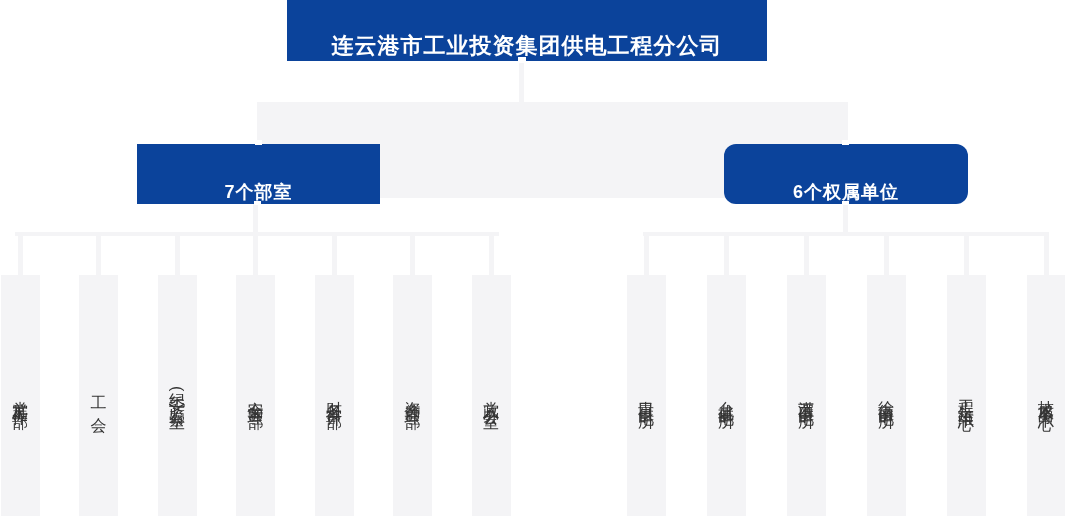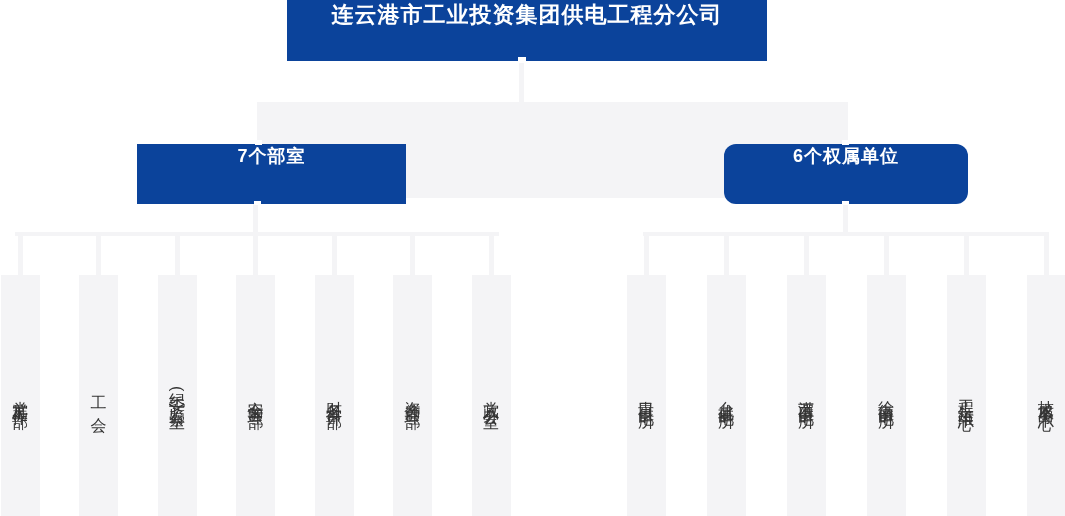--- a/index.html
+++ b/index.html
@@ -12,33 +12,33 @@
     height: 516px;
     background: var(--bg, #ffffff);
     overflow: hidden;
   }
 
   .node {
     position: absolute;
     background: var(--blue, #0b439b);
     color: var(--node-text, #ffffff);
     display: flex;
-    align-items: flex-start;
+    align-items: flex-end;
     justify-content: center;
     font-weight: bold;
     text-align: center;
   }
 
   .root-node {
     left: 287px; top: 0; width: 480px; height: 61px;
     font-size: 22px; letter-spacing: 1px;
   }
 
   .branch { height: 60px; font-size: 18px; letter-spacing: 1px; }
-  .branch-left  { left: 137px; top: 144px; width: 269px; }
+  .branch-left  { left: 137px; top: 144px; width: 243px; }
   .branch-right { left: 724px; top: 144px; width: 244px; border-radius: 12px; }
 
   .band {
     position: absolute;
     left: 257px; top: 102px; width: 591px; height: 96px;
     background: var(--gray, #f4f4f6);
   }
 
   .conn { position: absolute; background: var(--gray, #f4f4f6); }
 

